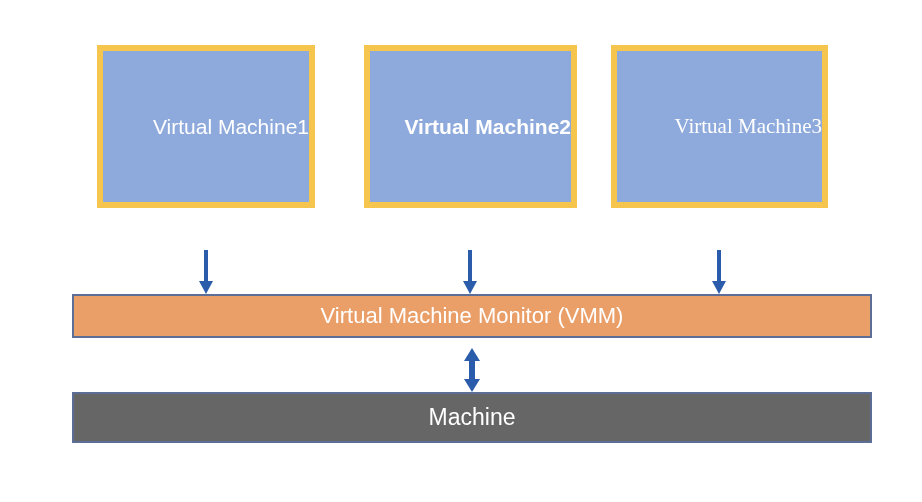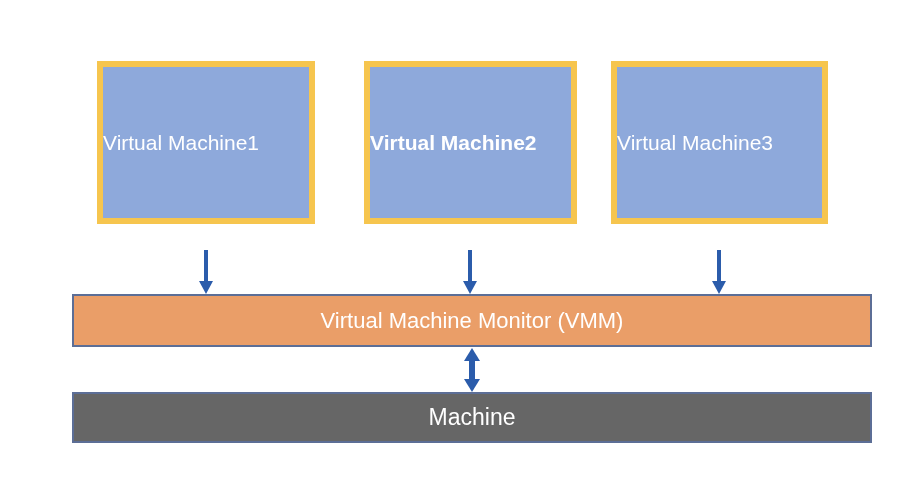--- a/index.html
+++ b/index.html
@@ -15,43 +15,43 @@
   html,body{margin:0;padding:0;background:#fff;}
   .canvas{
     position:relative;
     width:922px;height:502px;
     background:var(--background);
     font-family:"Liberation Sans", sans-serif;
     overflow:hidden;
   }
   .vm-box{
     position:absolute;
-    top:61px;height:163px;
+    top:45px;height:163px;
     background:var(--vm-fill);
     border:6px solid var(--vm-border);
     box-sizing:border-box;
-    display:flex;align-items:center;justify-content:flex-start;
+    display:flex;align-items:center;justify-content:flex-end;
   }
   .vm-box span{
     color:var(--text);
     font-size:21px;
     white-space:nowrap;
   }
   .vm1{left:97px;width:218px;}
   .vm2{left:364px;width:213px;font-weight:bold;}
-  .vm3{left:611px;width:217px;}
+  .vm3{left:611px;width:217px;font-family:Liberation Serif, serif;}
   .bar{
     position:absolute;
     left:72px;width:800px;
     border:2px solid var(--bar-border);
     box-sizing:border-box;
     display:flex;align-items:center;justify-content:center;
   }
   .bar span{color:var(--text);white-space:nowrap;}
-  .vmm{top:294px;height:53px;background:var(--vmm-fill);}
+  .vmm{top:294px;height:44px;background:var(--vmm-fill);}
   .vmm span{font-size:22px;}
   .hardware{top:392px;height:51px;background:var(--hardware-fill);}
   .hardware span{font-size:23px;}
   .arrow-svg{position:absolute;display:block;}
   .arrow-svg .shaft{stroke:var(--arrow);}
   .arrow-svg .head{fill:var(--arrow);}
 </style>
 </head>
 <body>
 

